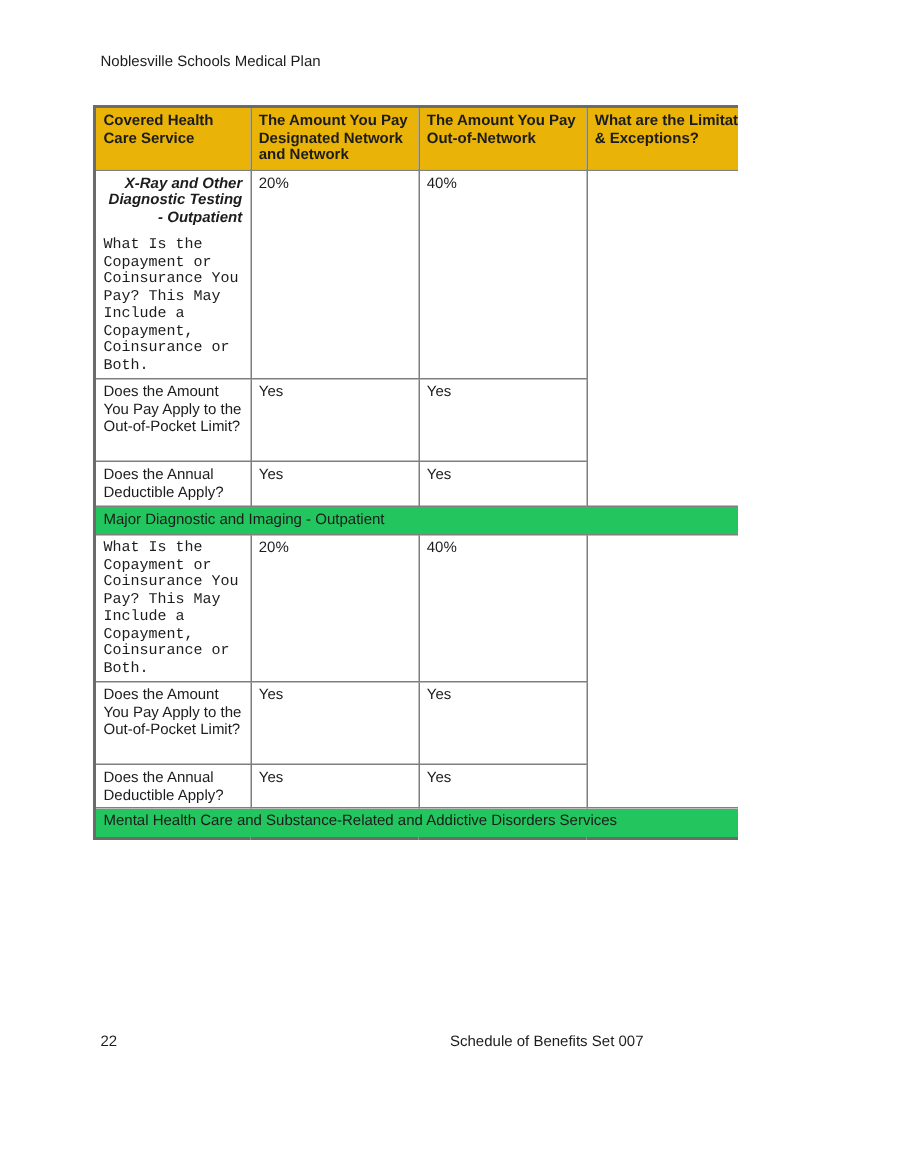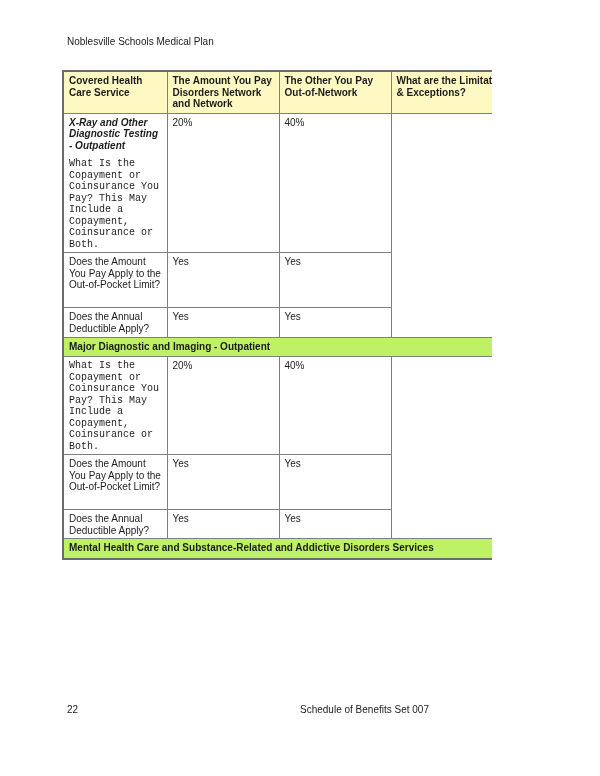--- a/index.html
+++ b/index.html
@@ -38,39 +38,40 @@
   }
   .benefits th, .benefits td {
     border: 1px solid #7f7f7f;
     vertical-align: top;
     text-align: left;
     padding: 3px 5px 2px 5px;
     overflow: hidden;
     word-wrap: break-word;
   }
   .benefits thead th {
-    background: #fef9c3;
+    background: #eab308;
     font-weight: bold;
   }
   .section-row td {
-    font-weight: bold;
-    background: #bef264;
+    font-weight: normal;
+    background: #22c55e;
   }
   .service-title {
     font-weight: bold;
     font-style: italic;
     margin: 0 0 7px 0;
+    text-align: right;
   }
   .q { margin: 0; font-family: Liberation Mono, monospace; }
 
   .footer {
     position: absolute;
     left: 67px;
     right: 63px;
-    top: 704px;
+    top: 689px;
     display: flex;
     justify-content: space-between;
     font-size: 10px;
     line-height: 12px;
     color: #1c1c1c;
   }
 </style>
 </head>
 <body>
 
@@ -81,22 +82,22 @@
   <table class="benefits">
     <colgroup>
       <col style="width:104px">
       <col style="width:112px">
       <col style="width:112px">
       <col style="width:135px">
     </colgroup>
     <thead>
       <tr style="height:42px">
         <th>Covered Health Care Service</th>
-        <th>The Amount You Pay Disorders Network and Network</th>
-        <th>The Other You Pay Out-of-Network</th>
+        <th>The Amount You Pay Designated Network and Network</th>
+        <th>The Amount You Pay Out-of-Network</th>
         <th>What are the Limitations &amp; Exceptions?</th>
       </tr>
     </thead>
     <tbody>
 
       <tr style="height:136px">
         <td>
           <p class="service-title">X-Ray and Other Diagnostic Testing - Outpatient</p>
           <p class="q">What Is the Copayment or Coinsurance You Pay? This May Include a Copayment, Coinsurance or Both.</p>
         </td>

